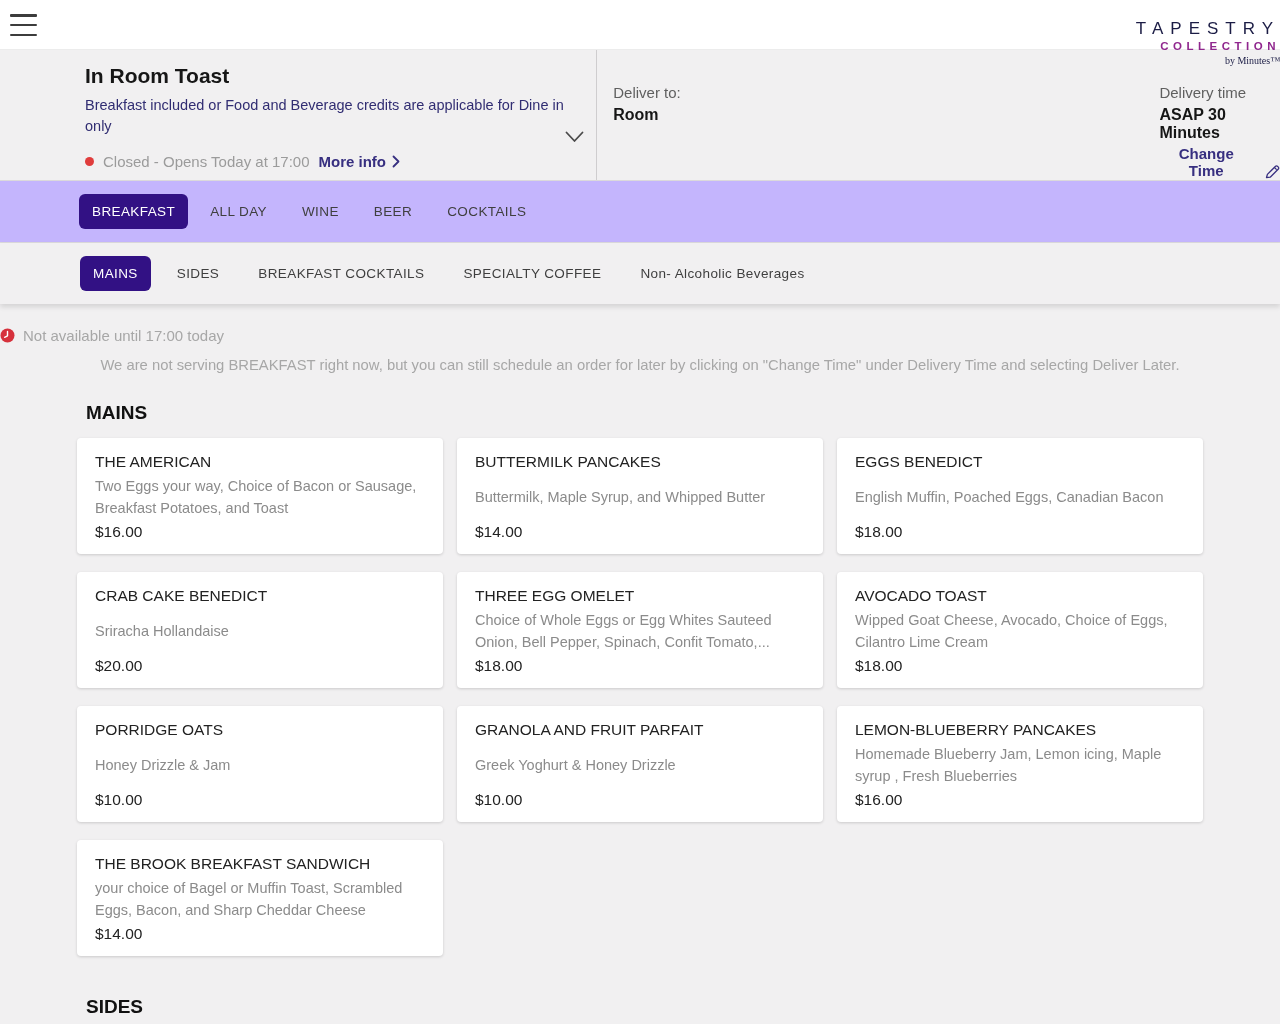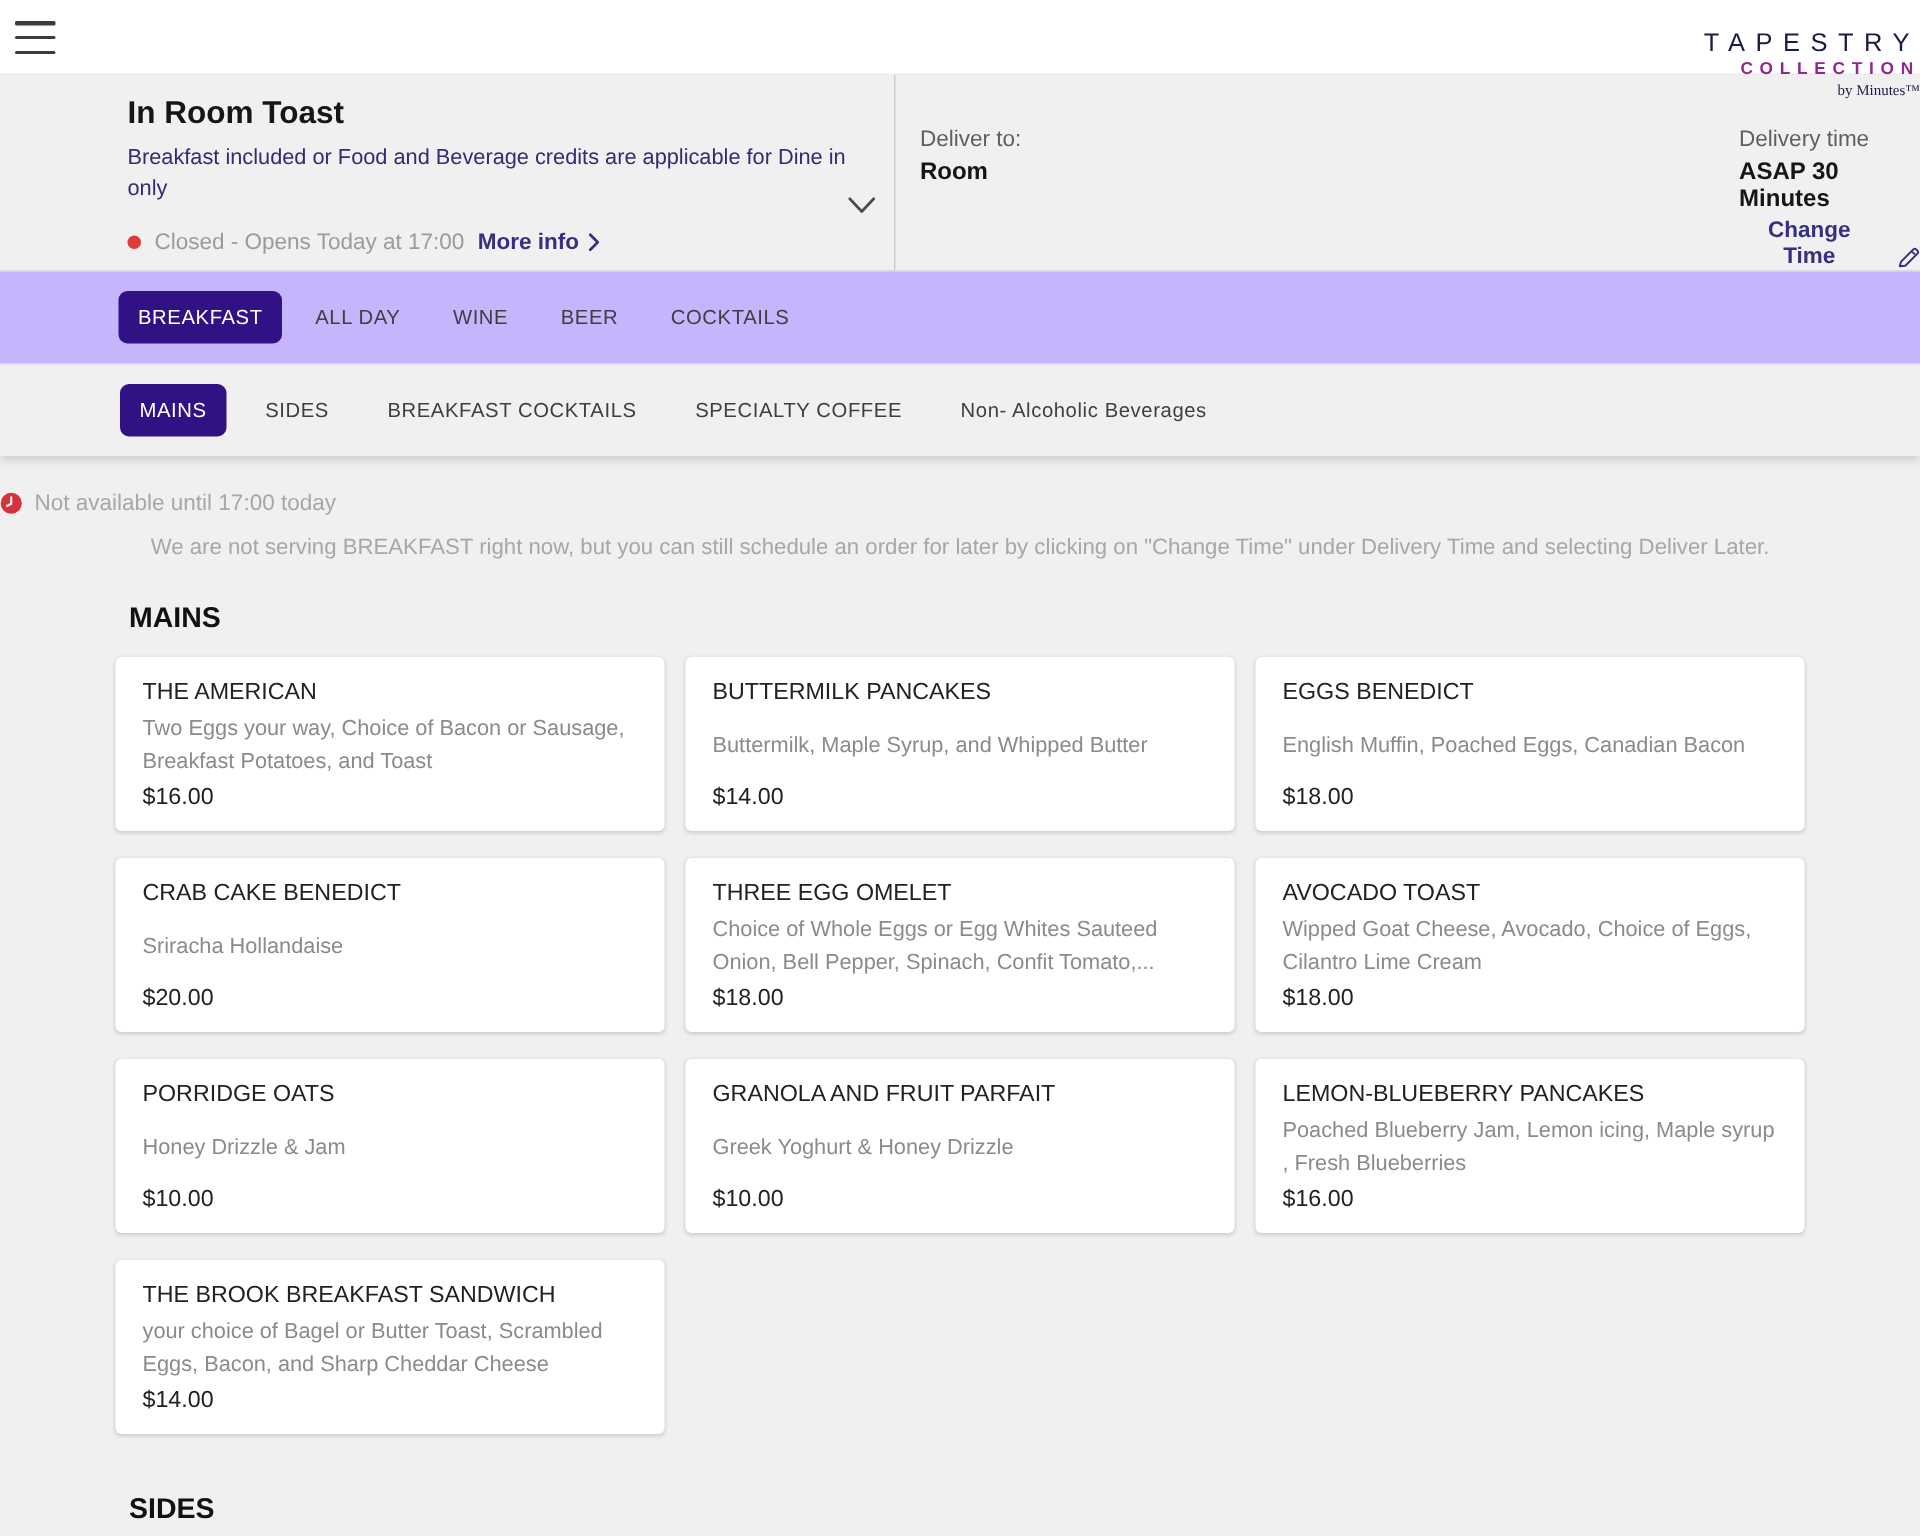--- a/index.html
+++ b/index.html
@@ -179,27 +179,27 @@
     </div>
 
     <div class="card">
       <div class="card-title">GRANOLA AND FRUIT PARFAIT</div>
       <div class="card-desc">Greek Yoghurt &amp; Honey Drizzle</div>
       <div class="card-price">$10.00</div>
     </div>
 
     <div class="card">
       <div class="card-title">LEMON-BLUEBERRY PANCAKES</div>
-      <div class="card-desc">Poached Blueberry Jam, Lemon icing, Maple syrup , Fresh Blueberries</div>
+      <div class="card-desc">Homemade Blueberry Jam, Lemon icing, Maple syrup , Fresh Blueberries</div>
       <div class="card-price">$16.00</div>
     </div>
 
     <div class="card">
       <div class="card-title">THE BROOK BREAKFAST SANDWICH</div>
-      <div class="card-desc">your choice of Bagel or Butter Toast, Scrambled Eggs, Bacon, and Sharp Cheddar Cheese</div>
+      <div class="card-desc">your choice of Bagel or Muffin Toast, Scrambled Eggs, Bacon, and Sharp Cheddar Cheese</div>
       <div class="card-price">$14.00</div>
     </div>
 
   </div>
 
   <h2 class="section-title sides-title">SIDES</h2>
 
 </main>
 
 </body></html>

